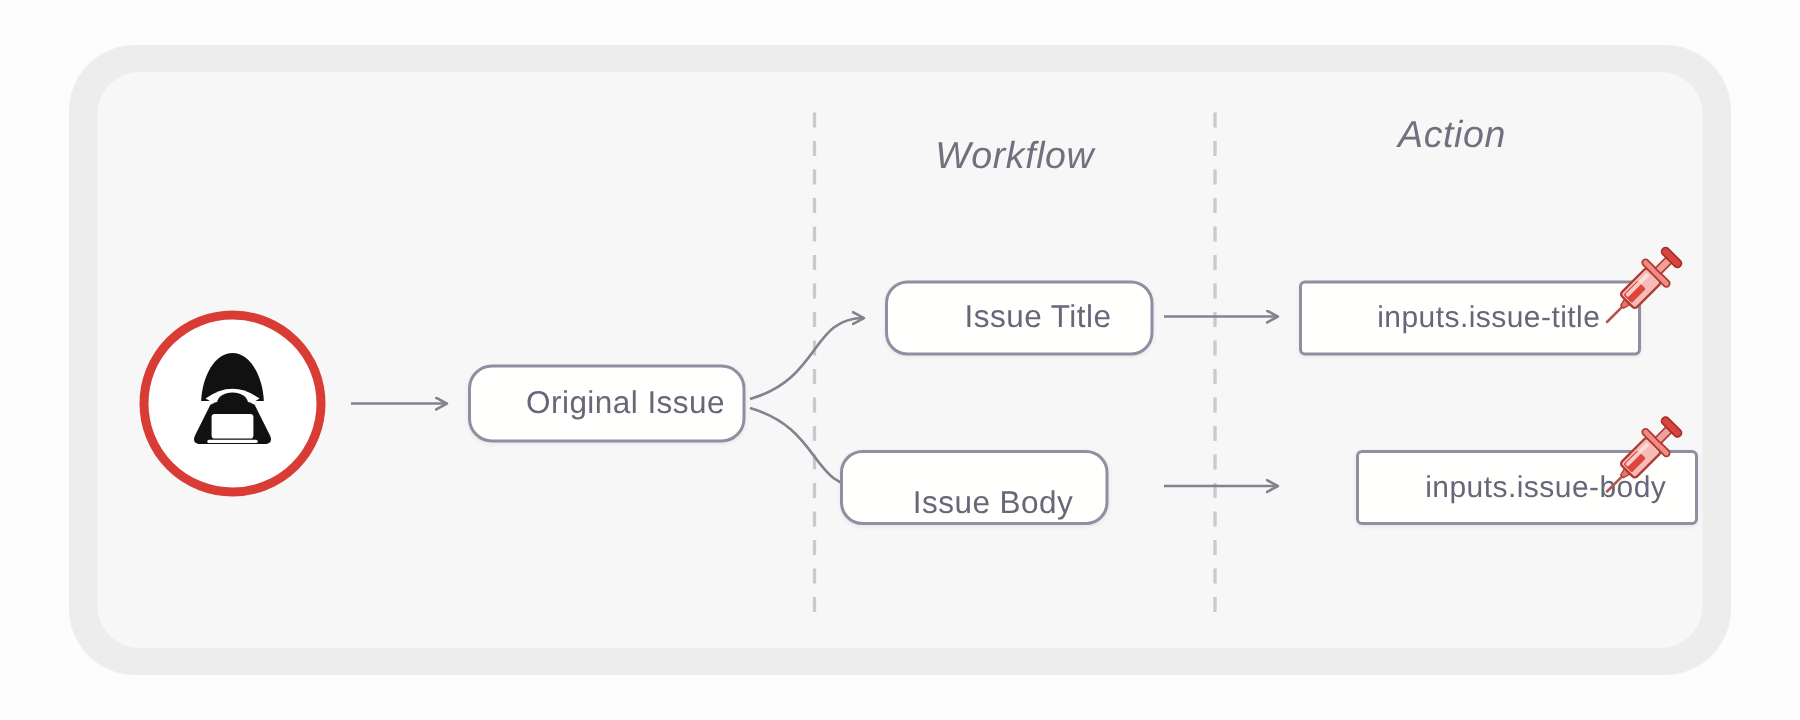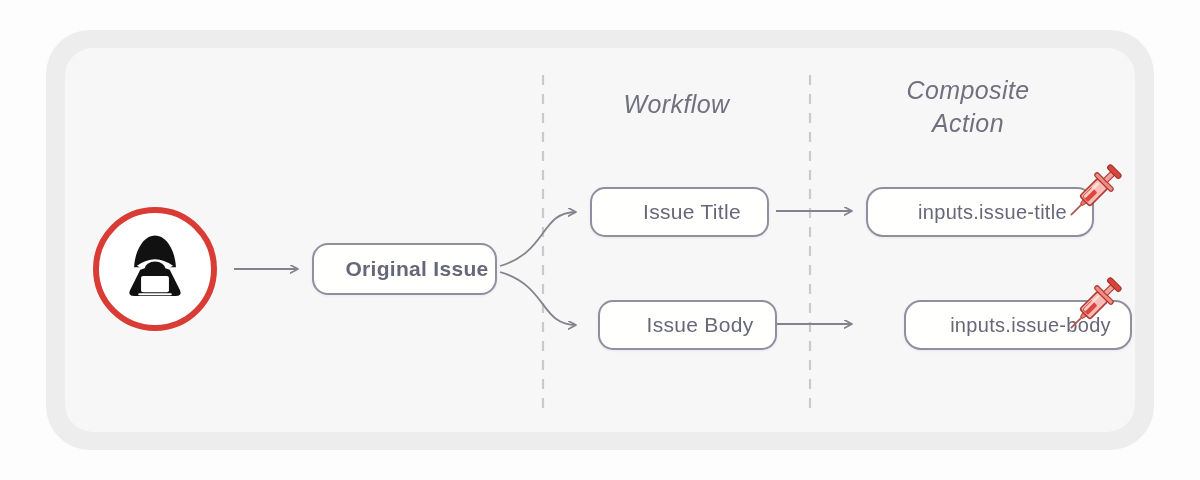--- a/index.html
+++ b/index.html
@@ -31,25 +31,25 @@
     background:var(--card-bg);border-radius:28px;
   }
   .overlay{position:absolute;left:0;top:0;width:1200px;height:480px;pointer-events:none;}
   .node{
     position:absolute;display:flex;align-items:center;justify-content:center;
     background:var(--box-bg);border:2px solid var(--box-border);
     color:var(--box-text);letter-spacing:.3px;
     box-shadow:0 1px 3px rgba(40,40,60,.07);
     padding-left:25px;
   }
-  .node-original{left:312px;top:243px;width:185px;height:52px;border-radius:16px;font-size:21px;font-weight:bold;}
+  .node-original{left:312px;top:243px;width:185px;height:52px;border-radius:16px;font-size:21px;}
   .node-sm{width:179px;height:50px;border-radius:15px;font-size:21px;}
   .node-title{left:590px;top:187px;}
-  .node-body{left:598px;top:300px;}
-  .node-wide{width:228px;height:50px;border-radius:17px;font-size:20px;}
+  .node-body{left:560px;top:300px;align-items:flex-end;}
+  .node-wide{width:228px;height:50px;border-radius:4px;font-size:20px;}
   .node-in-title{left:866px;top:187px;}
   .node-in-body{left:904px;top:300px;}
   .col-header{
     position:absolute;color:var(--header-text);font-size:25px;
     text-align:center;letter-spacing:.4px;line-height:33px;font-style:italic;
   }
   .hdr-workflow{left:543px;top:88px;width:267px;}
   .hdr-composite{left:848px;top:74px;width:240px;}
   .attacker{
     position:absolute;left:93px;top:207px;width:124px;height:124px;
@@ -83,21 +83,20 @@
   <path d="M500,272 C548,286 540,325 576,325" fill="none" stroke="#83838f" stroke-width="1.8" marker-end="url(#ah)"></path>
 
   <path d="M776,211 L852,211" fill="none" stroke="#83838f" stroke-width="1.8" marker-end="url(#ah)"></path>
   <path d="M776,324 L852,324" fill="none" stroke="#83838f" stroke-width="1.8" marker-end="url(#ah)"></path>
 </svg>
 
 <div class="col-header hdr-workflow">
   <span>Workflow</span>
 </div>
 <div class="col-header hdr-composite">
-  <div>Composite</div>
   <div>Action</div>
 </div>
 
 <div class="attacker">
   <svg width="82" height="82" viewBox="0 0 100 100" xmlns="http://www.w3.org/2000/svg">
     <path d="M50,9 C36,9 25.5,27 24.5,48 L75.5,48 C74.5,27 64,9 50,9 Z" fill="#111111"></path>
     <path d="M28,46 Q50,30 72,46 Q50,60 28,46 Z" fill="#ffffff"></path>
     <ellipse cx="50" cy="49.5" rx="12.5" ry="8.5" fill="#111111"></ellipse>
     <path d="M32,51 L19.5,76 Q16.5,83 25,83 L75,83 Q83.5,83 80.5,76 L68,51 Q50,42 32,51 Z" fill="#111111"></path>
     <rect x="33" y="58.5" width="34" height="20" rx="2.5" fill="#ffffff"></rect>

